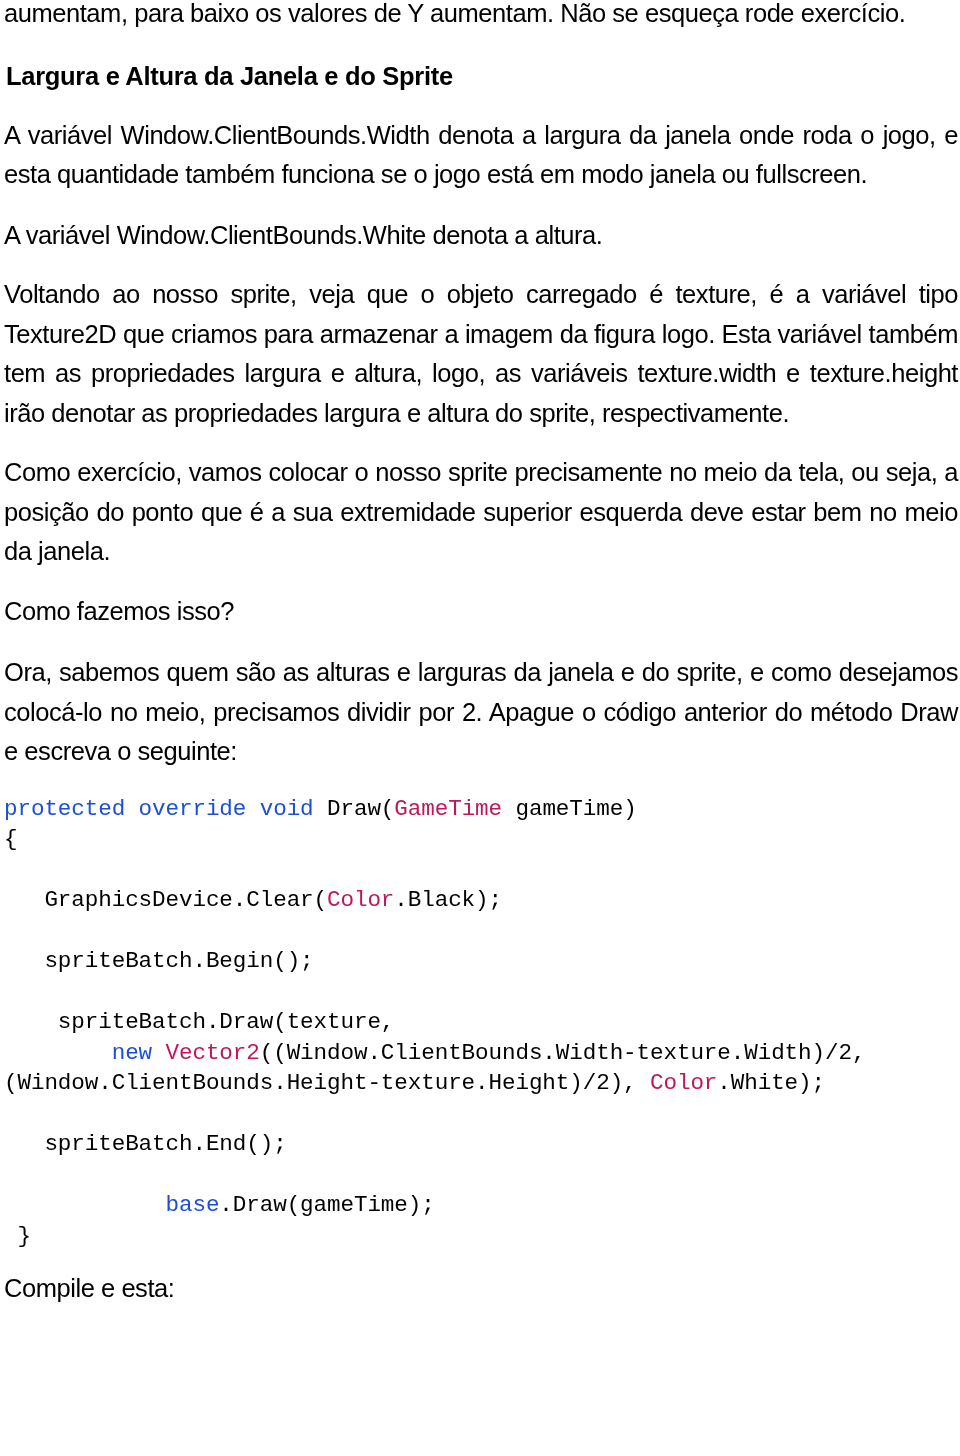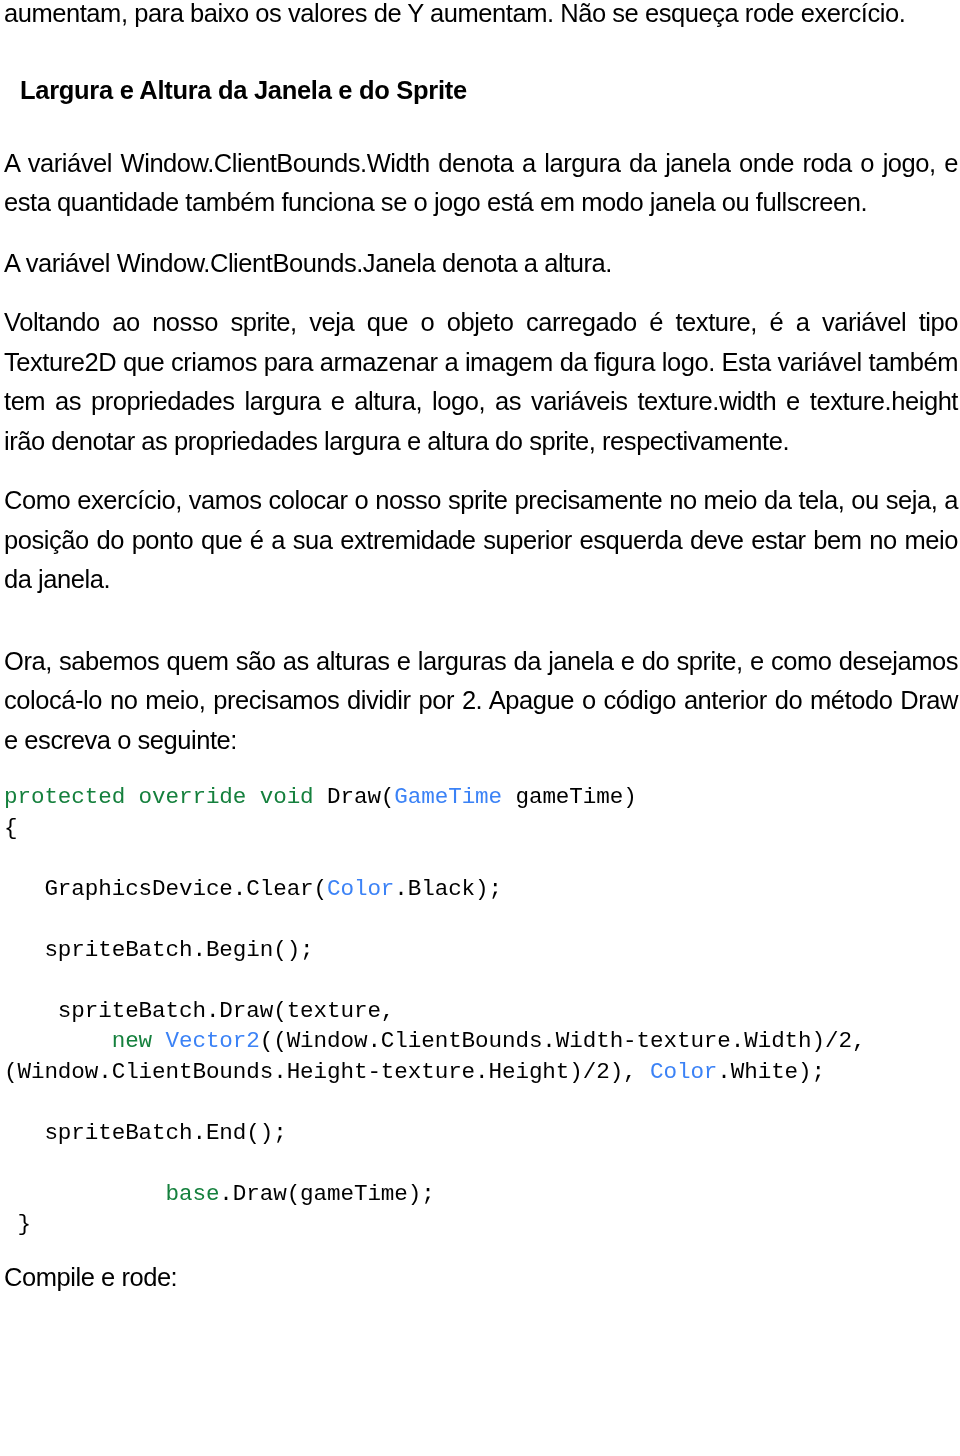--- a/index.html
+++ b/index.html
@@ -47,36 +47,36 @@
   .gap-g  { height: 22px; }
 
   
   .heading {
     font-family: "Liberation Sans", sans-serif;
     font-size: 25.5px;
     line-height: 36px;
     font-weight: 700;
     letter-spacing: -0.3px;
     color: #000000;
-    margin: 16px;
+    margin: 2px;
   }
 
   
   .code {
     font-family: "Liberation Mono", "DejaVu Sans Mono", monospace;
     font-size: 22.6px;
     line-height: 30.5px;
     white-space: pre-wrap;
     color: #111111;
     margin: 0;
     letter-spacing: -0.1px;
     word-break: normal;
   }
-  .code .kw   { color: #15803d; }
-  .code .type { color: #3b82f6; }
+  .code .kw   { color: #1d4ed8; }
+  .code .type { color: #be185d; }
   .code .pl   { color: #000000; }
   .code-line { min-height: 30.5px; }
   .code-blank { height: 30.5px; }
 
   .tail { margin-top: 18px; }
 </style>
 </head>
 <body>
 
 <div class="page">
@@ -86,36 +86,37 @@
   <div class="gap-a"></div>
 
   <h2 class="heading">Largura e Altura da Janela e do Sprite</h2>
 
   <div class="gap-b"></div>
 
   <p class="prose"><span>A variável </span><b>Window.ClientBounds.Width</b><span> denota a largura da janela onde roda o jogo, e esta quantidade também funciona se o jogo está em modo </span><b>janela</b><span> ou </span><b>fullscreen</b><span>.</span></p>
 
   <div class="gap-c"></div>
 
-  <p class="prose"><span>A variável </span><b>Window.ClientBounds.Janela</b><span> denota a altura.</span></p>
+  <p class="prose"><span>A variável </span><b>Window.ClientBounds.White</b><span> denota a altura.</span></p>
 
   <div class="gap-d"></div>
 
   <p class="prose"><span>Voltando ao nosso sprite, veja que o objeto carregado é </span><b>texture,</b><span> é a variável tipo </span><b>Texture2D</b><span> que criamos para armazenar a imagem da figura logo. Esta variável também tem as propriedades largura e altura, logo, as variáveis texture.width e texture.height irão denotar as propriedades largura e altura do sprite, respectivamente.</span></p>
 
   <div class="gap-e"></div>
 
   <p class="prose">Como exercício, vamos colocar o nosso sprite precisamente no meio da tela, ou seja, a posição do ponto que é a sua extremidade superior esquerda deve estar bem no meio da janela.</p>
 
   <div class="gap-f"></div>
 
+  <p class="prose">Como fazemos isso?</p>
 
   <div class="gap-g"></div>
 
   <p class="prose">Ora, sabemos quem são as alturas e larguras da janela e do sprite, e como desejamos colocá-lo no meio, precisamos dividir por 2. Apague o código anterior do método Draw e escreva o seguinte:</p>
 
   <div class="gap-g"></div>
 
   <div class="code"><div class="code-line"><span class="kw">protected</span><span class="kw"> override</span><span class="kw"> void</span><span class="pl"> Draw(</span><span class="type">GameTime</span><span class="pl"> gameTime)</span></div><div class="code-line"><span class="pl">{</span></div><div class="code-blank"></div><div class="code-line"><span class="pl">   GraphicsDevice.Clear(</span><span class="type">Color</span><span class="pl">.Black);</span></div><div class="code-blank"></div><div class="code-line"><span class="pl">   spriteBatch.Begin();</span></div><div class="code-blank"></div><div class="code-line"><span class="pl">    spriteBatch.Draw(texture,</span></div><div class="code-line"><span class="kw">        new </span><span class="type">Vector2</span><span class="pl">((Window.ClientBounds.Width-texture.Width)/2,(Window.ClientBounds.Height-texture.Height)/2), </span><span class="type">Color</span><span class="pl">.White);</span></div><div class="code-blank"></div><div class="code-line"><span class="pl">   spriteBatch.End();</span></div><div class="code-blank"></div><div class="code-line"><span class="kw">            base</span><span class="pl">.Draw(gameTime);</span></div><div class="code-line"><span class="pl"> }</span></div></div>
 
-  <p class="prose tail">Compile e rode:</p>
+  <p class="prose tail">Compile e esta:</p>
 
 </div>
 
 </body></html>

